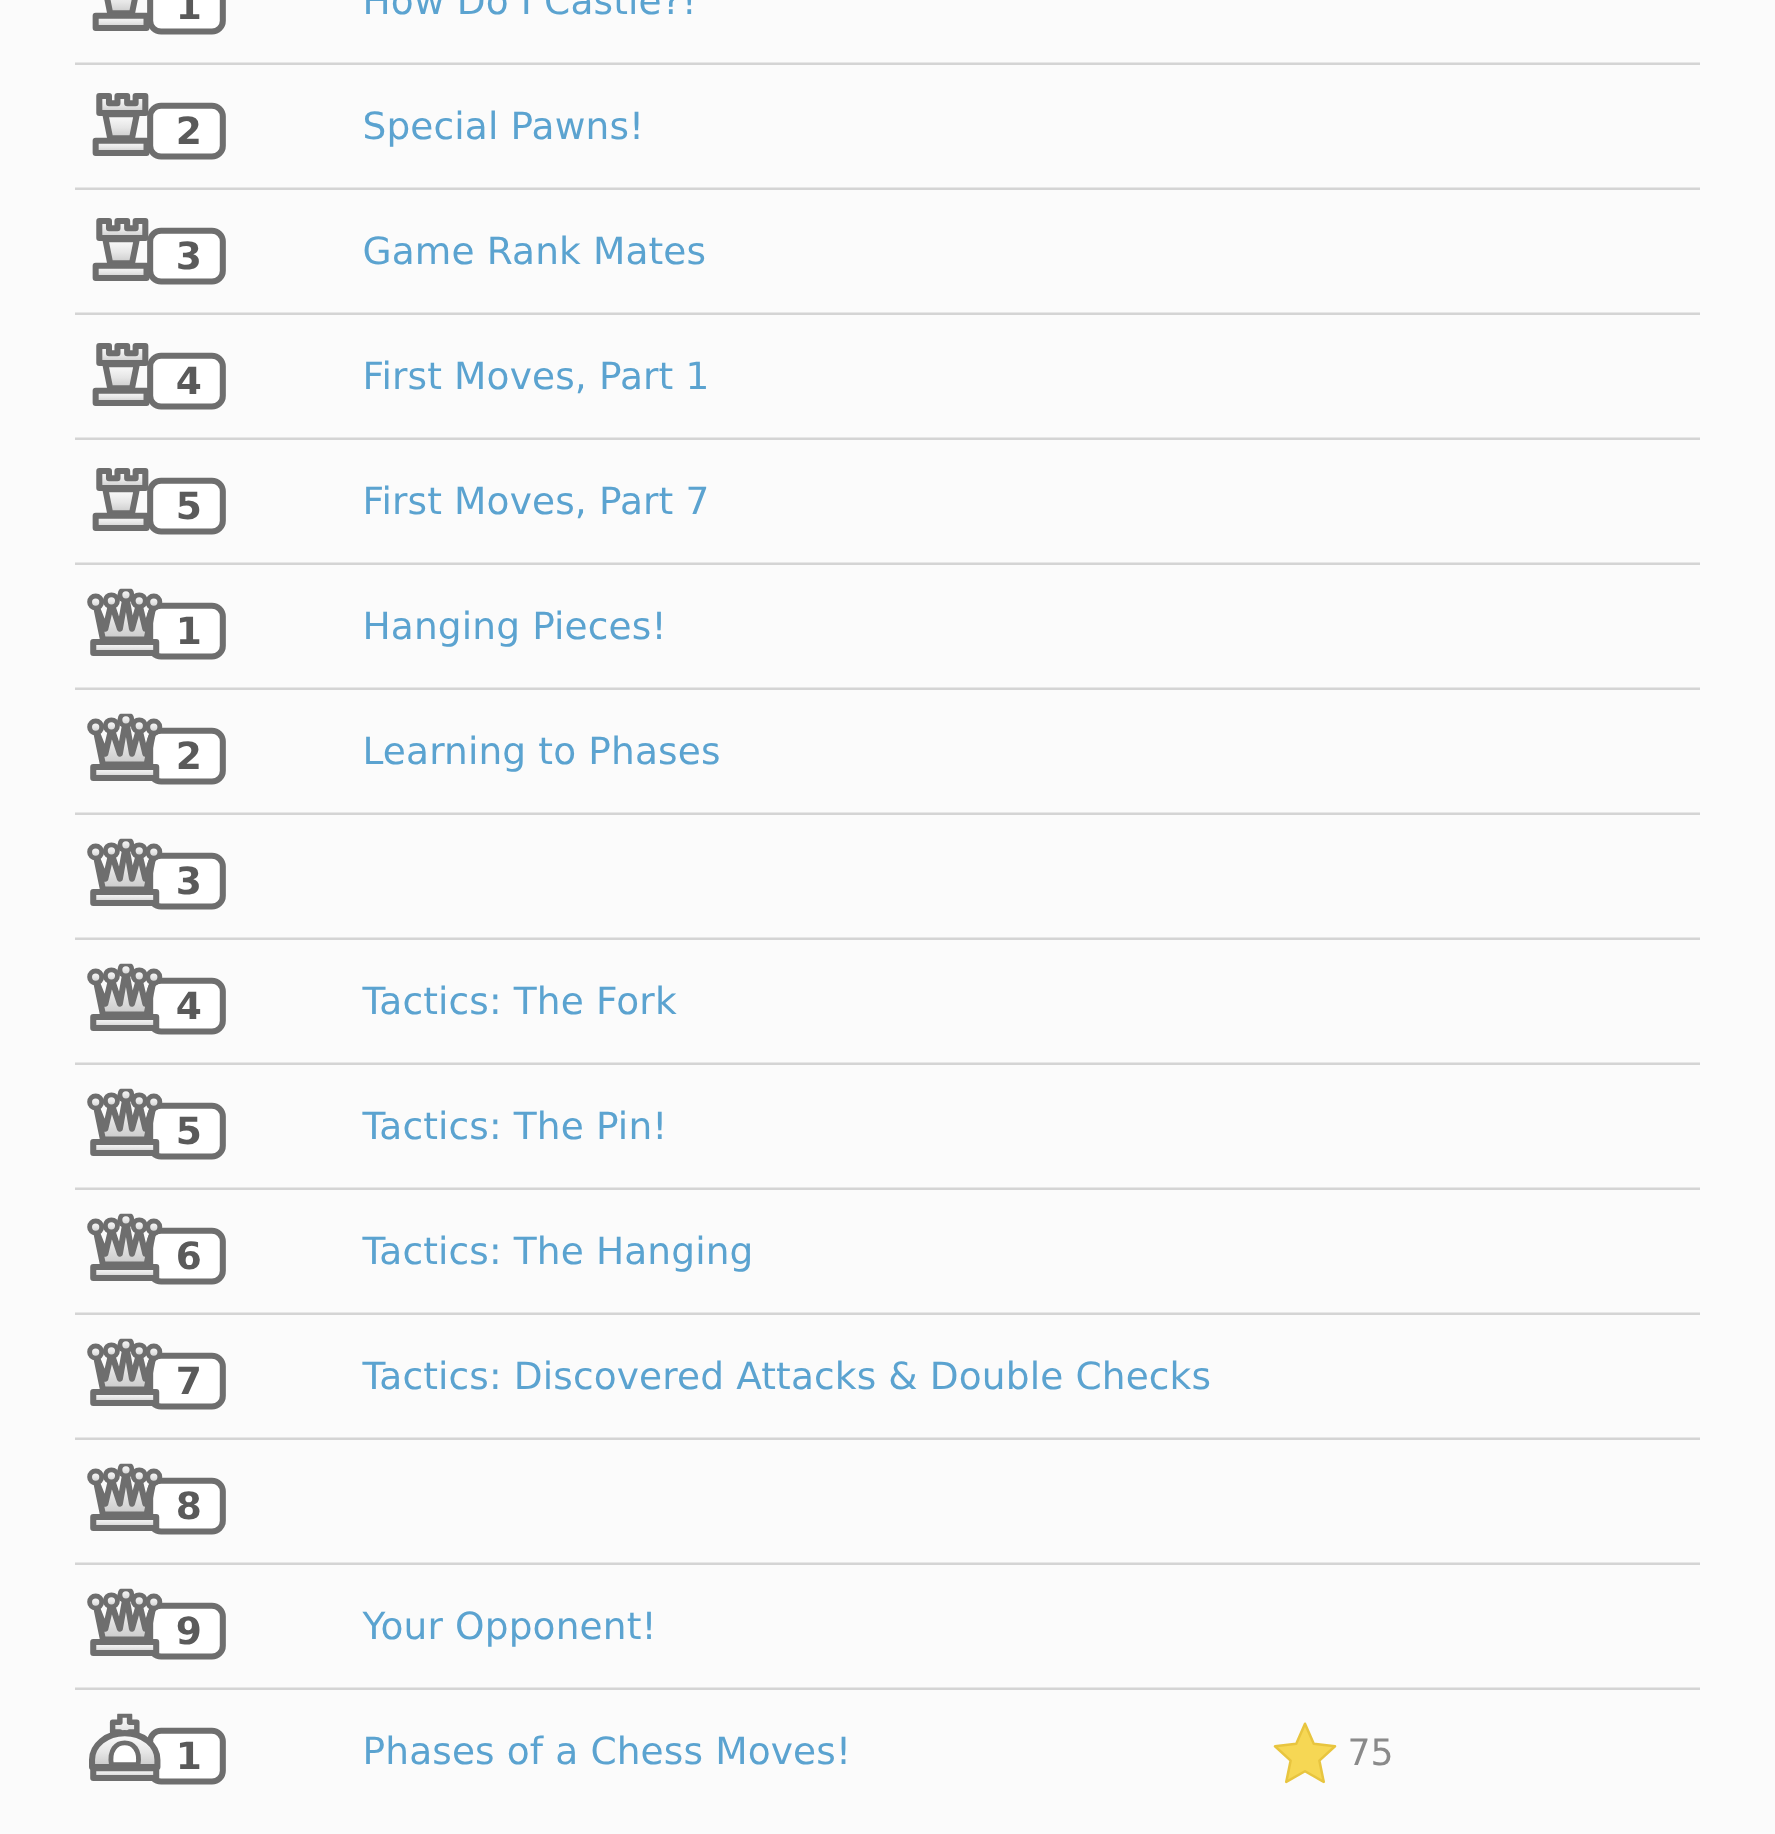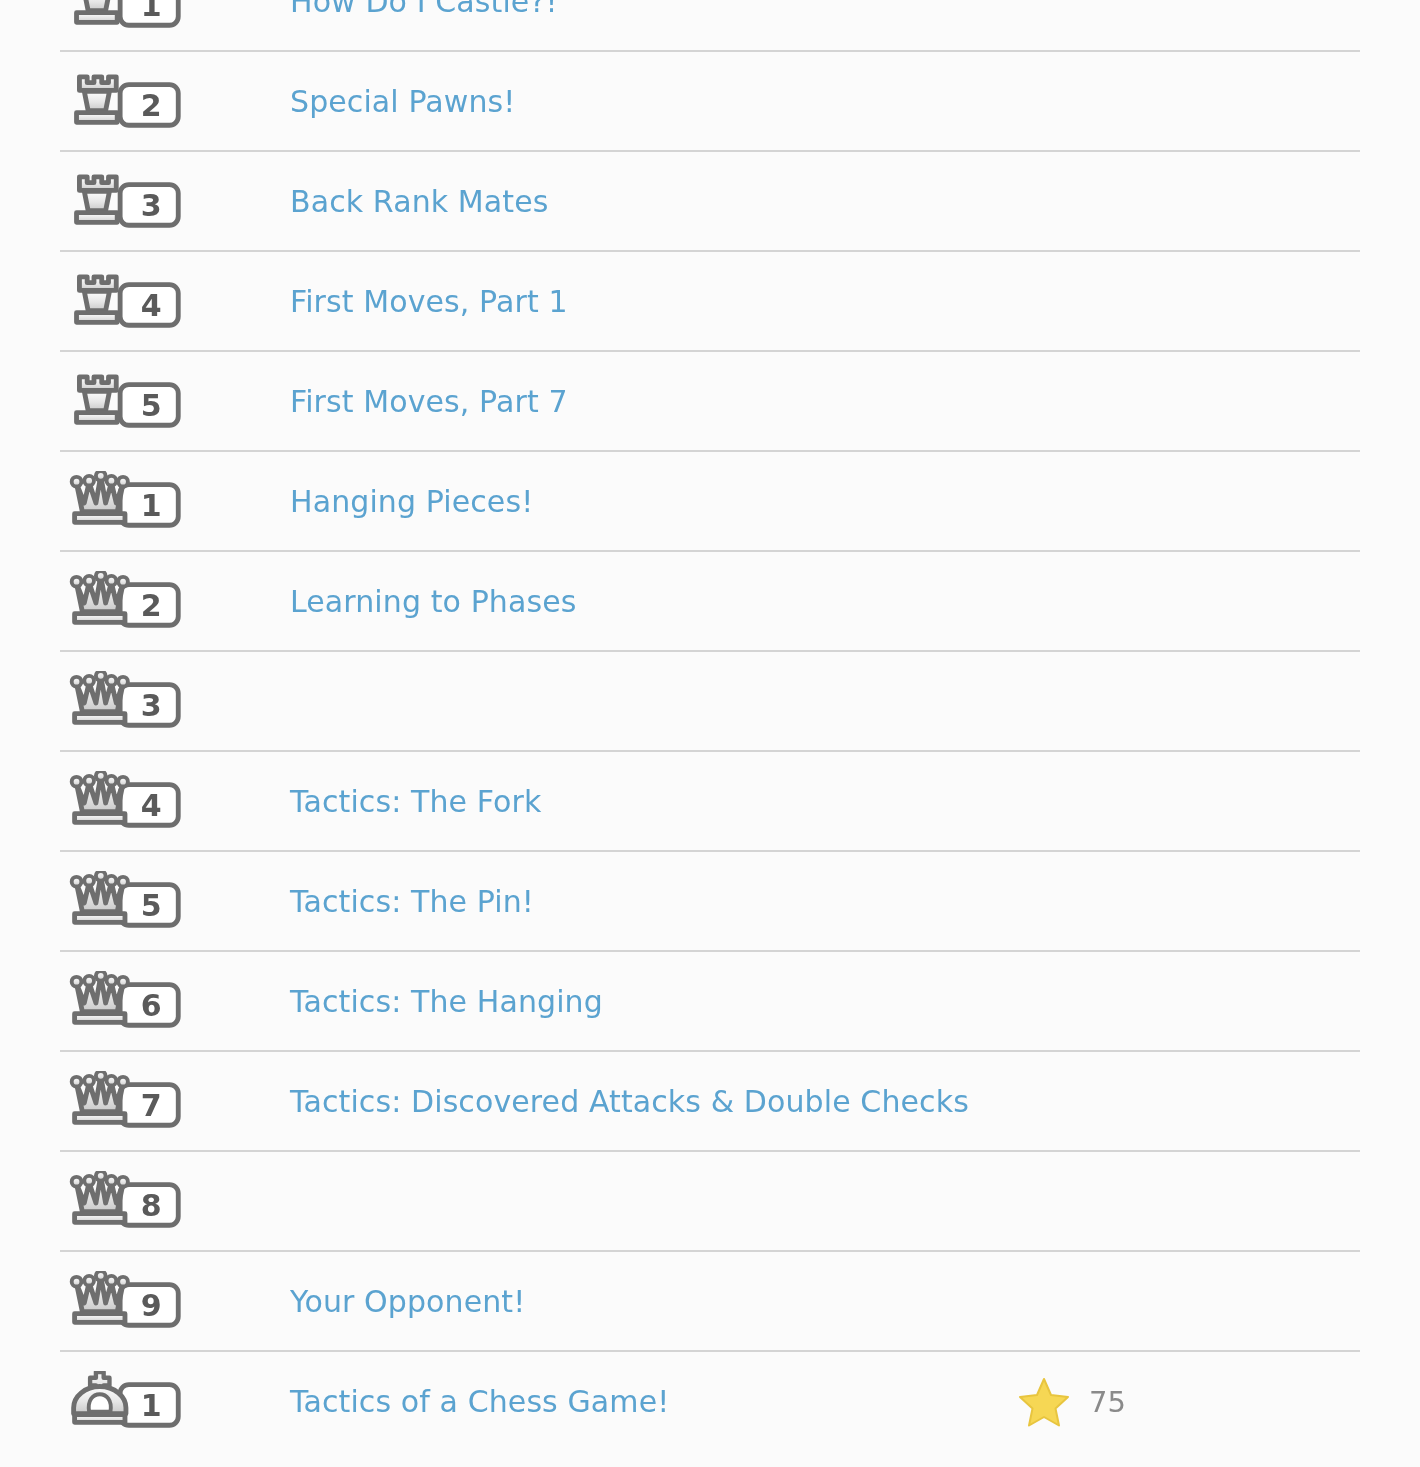--- a/index.html
+++ b/index.html
@@ -72,21 +72,21 @@
     line-height: 1;
   }
 
   .lesson-spacer {
     flex: 1 1 auto;
   }
 
   .lesson-points {
     display: flex;
     align-items: center;
-    gap: 19px;
+    gap: 8px;
     width: 420px;
     min-width: 420px;
     padding-left: 18px;
     box-sizing: border-box;
   }
   .lesson-points.empty { visibility: hidden; }
 
   .star-icon {
     width: 52px;
     height: 50px;
@@ -175,21 +175,21 @@
               </linearGradient>
             </defs>
             <rect x="56" y="14" width="60" height="42" rx="9" ry="9" fill="#ffffff" stroke="#6e6e6e" stroke-width="5"></rect>
             <text x="88" y="46" text-anchor="middle" font-family="DejaVu Sans, Liberation Sans, sans-serif" font-size="31" font-weight="bold" fill="#5a5a5a">3</text>
             <path d="M14 6 h8 v6 h7 v-6 h8 v6 h7 v-6 h8 v14 h-38 z" fill="url(#g2)" stroke="#6e6e6e" stroke-width="5" stroke-linejoin="round"></path>
             <path d="M19 21 h26 l-4 20 h-18 z" fill="url(#g2)" stroke="#6e6e6e" stroke-width="5" stroke-linejoin="round"></path>
             <path d="M11 43 h42 v10 h-42 z" rx="3" fill="url(#g2)" stroke="#6e6e6e" stroke-width="5" stroke-linejoin="round"></path>
           </svg>
         </span>
       </div>
-      <a class="lesson-title">Back Rank Mates</a>
+      <a class="lesson-title">Game Rank Mates</a>
       <div class="lesson-spacer"></div>
       <div class="lesson-points empty">
         <span>
           <svg viewBox="0 0 52 50" class="star-icon" xmlns="http://www.w3.org/2000/svg">
             <path d="M26 2 L33 18 L50 20 L37.5 31.5 L41 48.5 L26 40 L11 48.5 L14.5 31.5 L2 20 L19 18 z" fill="#f6d754" stroke="#e8c53f" stroke-width="2" stroke-linejoin="round"></path>
           </svg>
         </span>
         <span class="points-value"></span>
       </div>
     </div>
@@ -570,21 +570,21 @@
             </defs>
             <rect x="56" y="14" width="60" height="42" rx="9" ry="9" fill="#ffffff" stroke="#6e6e6e" stroke-width="5"></rect>
             <text x="88" y="46" text-anchor="middle" font-family="DejaVu Sans, Liberation Sans, sans-serif" font-size="31" font-weight="bold" fill="#5a5a5a">1</text>
             <path d="M31 1 h8 v6 h6 v8 h-6 v7 h-8 v-7 h-6 v-8 h6 z" fill="url(#g14)" stroke="#6e6e6e" stroke-width="4.5" stroke-linejoin="round"></path>
             <path d="M35 16 C20 16 8 26 8 38 L8 44 h54 l0 -6 C62 26 50 16 35 16 z" fill="url(#g14)" stroke="#6e6e6e" stroke-width="5" stroke-linejoin="round"></path>
             <path d="M24 42 C22 30 28 24 35 24 C42 24 48 30 46 42 z" fill="#ffffff" stroke="#6e6e6e" stroke-width="4" stroke-linejoin="round"></path>
             <path d="M9 45 h52 v8 h-52 z" fill="url(#g14)" stroke="#6e6e6e" stroke-width="5" stroke-linejoin="round"></path>
           </svg>
         </span>
       </div>
-      <a class="lesson-title">Tactics of a Chess Game!</a>
+      <a class="lesson-title">Phases of a Chess Moves!</a>
       <div class="lesson-spacer"></div>
       <div class="lesson-points">
         <span>
           <svg viewBox="0 0 52 50" class="star-icon" xmlns="http://www.w3.org/2000/svg">
             <path d="M26 2 L33 18 L50 20 L37.5 31.5 L41 48.5 L26 40 L11 48.5 L14.5 31.5 L2 20 L19 18 z" fill="#f6d754" stroke="#e8c53f" stroke-width="2" stroke-linejoin="round"></path>
           </svg>
         </span>
         <span class="points-value">75</span>
       </div>
     </div>

